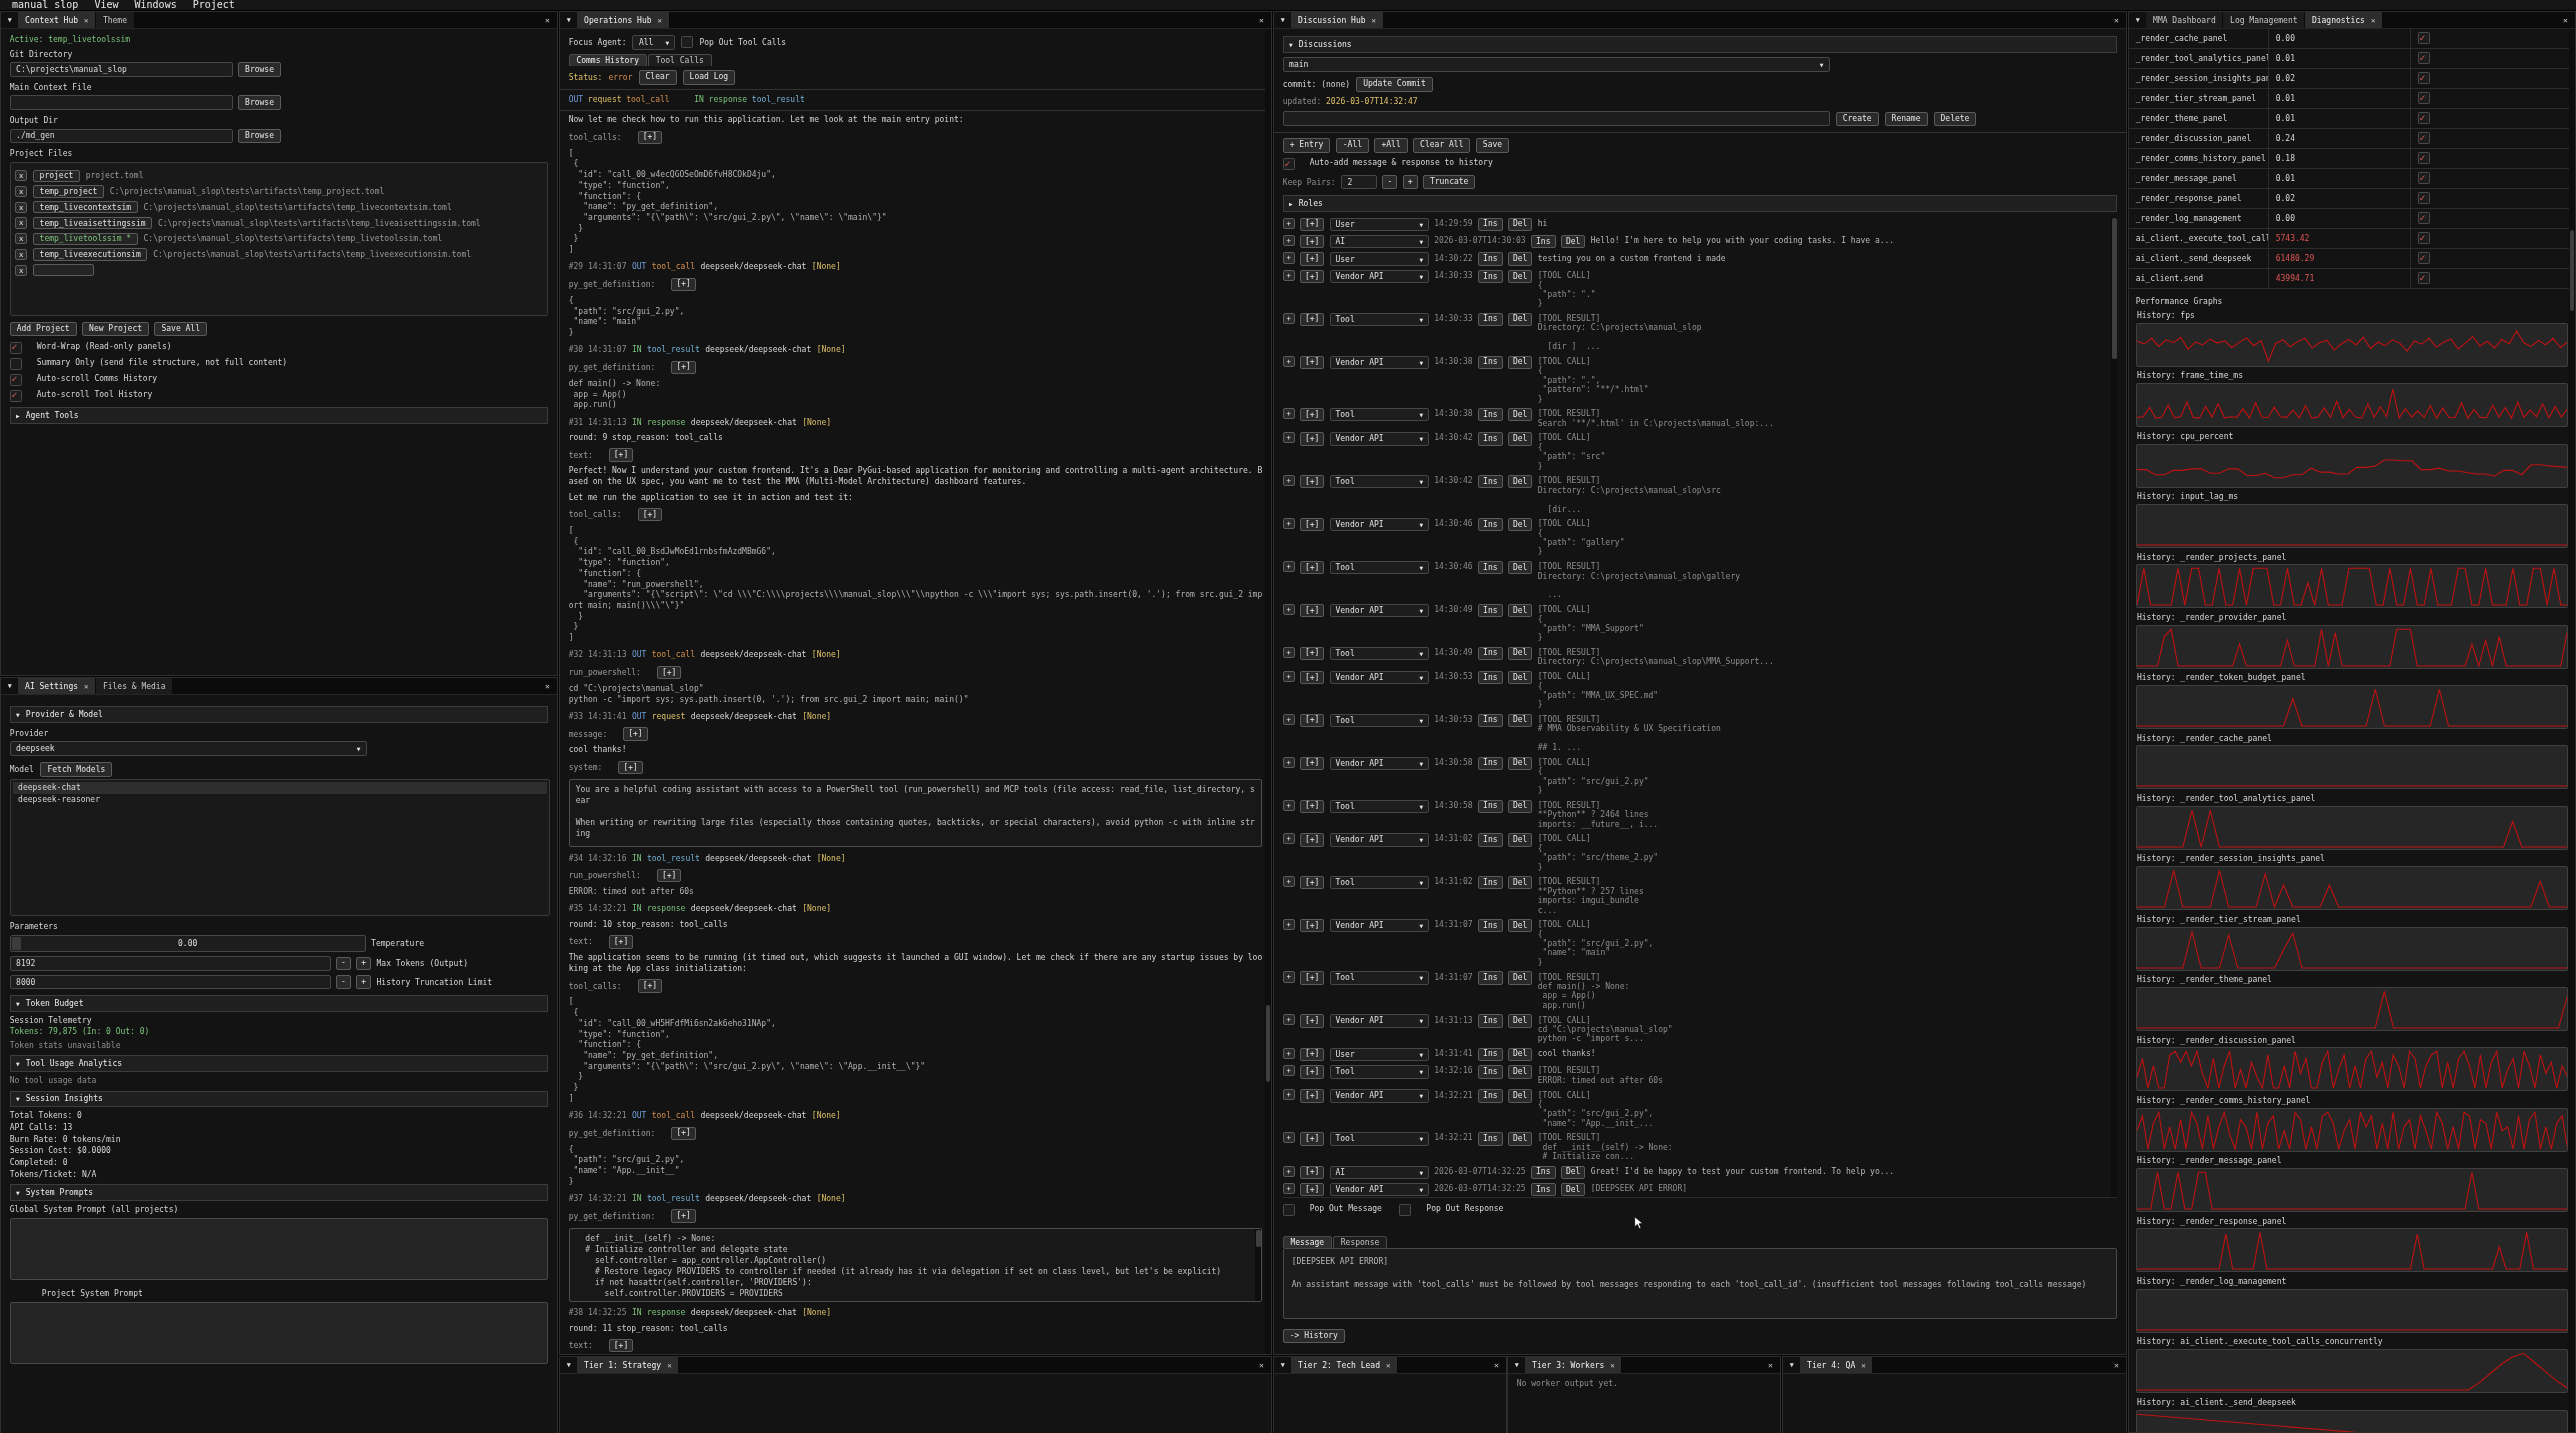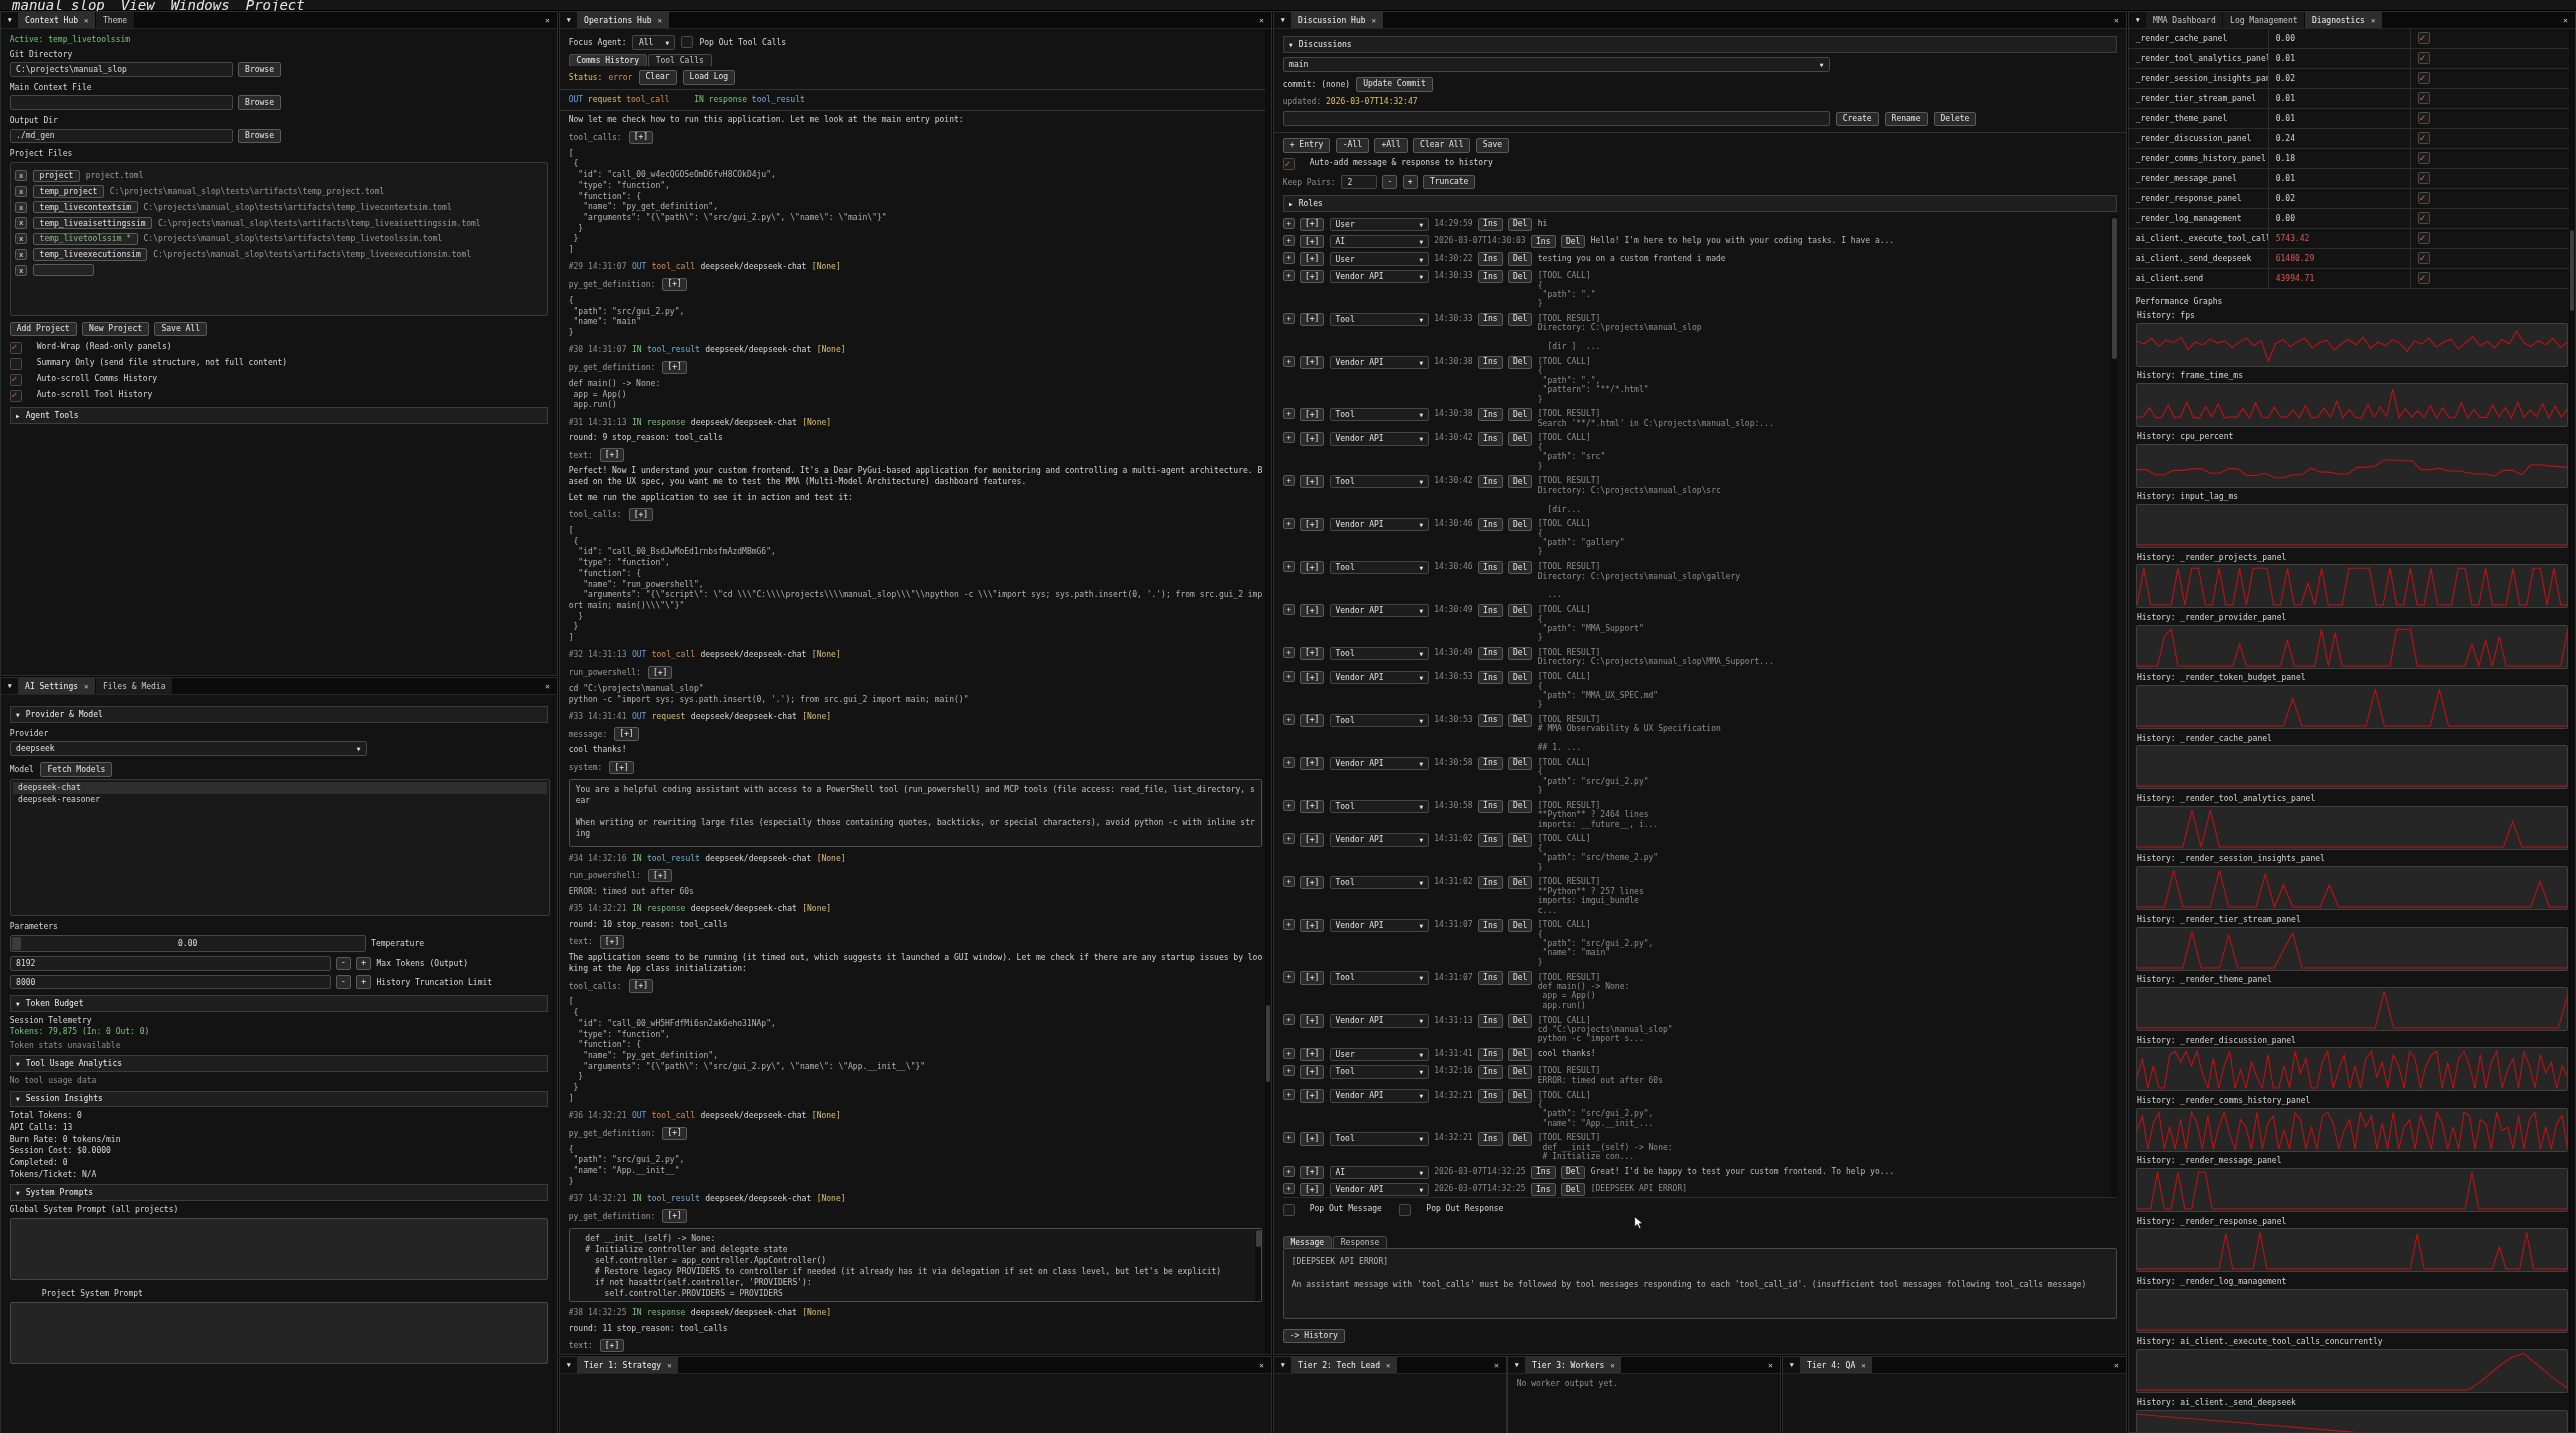--- a/index.html
+++ b/index.html
@@ -2,21 +2,21 @@
 <html style="font-size:10.7px"><head>
 <meta charset="utf-8">
 <style>
   html,body{margin:0;padding:0;background:#050505;}
   body{width:2576px;height:1434px;position:relative;overflow:hidden;
        font-family:"DejaVu Sans Mono","Liberation Mono",monospace;font-size:8px;color:#d8d8d8;}
   .app{position:absolute;inset:0;}
   
   .menubar{position:absolute;left:0;top:0;width:2576px;height:11.4px;background:#161616;border-bottom:0.7px solid #000;
            display:flex;align-items:center;gap:2.7px;padding-left:5.4px;box-sizing:border-box;}
-  .menu-item{color:#e8e8e8;padding:0 6.7px;font-size:14px;line-height:10.7px;font-style:italic;}
+  .menu-item{color:#e8e8e8;padding:0 6.7px;font-size:10px;line-height:10.7px;}
   
   .dock{position:absolute;background:#131313;border:0.7px solid #2e2e2e;box-sizing:border-box;overflow:hidden;}
   .dockbar{height:16px;background:#0b0b0b;display:flex;align-items:stretch;border-bottom:0.7px solid #262626;}
   .collapsebtn{width:17.4px;display:flex;align-items:center;justify-content:center;color:#dcdcdc;background:#101010;font-size:6.7px;}
   .docktab{background:#2d2d2d;color:#f2f2f2;display:flex;align-items:center;gap:6px;padding:0 6.7px;font-size:8px;
            border-right:0.7px solid #0a0a0a;white-space:nowrap;}
   .docktab.inactive{background:#1c1c1c;color:#c8c8c8;}
   .tabx{color:#cfcfcf;font-size:7.4px;}
   .barspacer{flex:1;}
   .barclose{width:19px;display:flex;align-items:center;justify-content:center;color:#d0d0d0;font-size:8px;}
@@ -61,21 +61,21 @@
   .listbox{background:#191919;border:0.7px solid #3a3a3a;border-radius:2px;height:131px;padding:2px;margin-top:2px;}
   .listrow{padding:1.3px 5.4px;color:#d8d8d8;}
   .listrow.sel{background:#2e2e2e;}
   
   .slider{background:#1d1d1d;border:0.7px solid #474747;border-radius:2px;height:14.8px;position:relative;
           display:flex;align-items:center;justify-content:center;color:#e0e0e0;}
   .slider .handle{position:absolute;left:1.3px;top:1.3px;bottom:1.3px;width:9.4px;background:#3c3c3c;border-radius:1.3px;}
   .paramrow{display:flex;align-items:center;gap:5.4px;margin:4px 0;}
   
   .ops-line{color:#d4d4d4;margin:4.7px 0;line-height:10.7px;}
-  .ops-field{display:flex;align-items:center;gap:7px;margin:4.7px 0;color:#9c9c9c;}
+  .ops-field{display:flex;align-items:center;gap:16px;margin:4.7px 0;color:#9c9c9c;}
   .ops-code{color:#b4b4b4;margin:4.7px 0;line-height:10.7px;}
   .ops-box{border:0.7px solid #4e4e4e;border-radius:2px;background:#181818;padding:4px 6px;margin:4.7px 0;color:#c2c2c2;
            line-height:11px;position:relative;overflow:hidden;}
   .ops-hdr{margin:6.7px 0 4px 0;line-height:10.7px;}
   
   .entry{display:flex;align-items:flex-start;gap:5.4px;padding:2px 0;}
   .role-select{background:#1d1d1d;border:0.7px solid #474747;border-radius:2px;height:13.4px;width:99px;display:flex;
                align-items:center;justify-content:space-between;padding:0 4.7px;color:#e2e2e2;flex:0 0 auto;box-sizing:border-box;}
   .etime{color:#8a8a8a;white-space:nowrap;padding-top:1.3px;}
   .etext{line-height:9.4px;padding-top:1.3px;color:#b9b9b9;}

